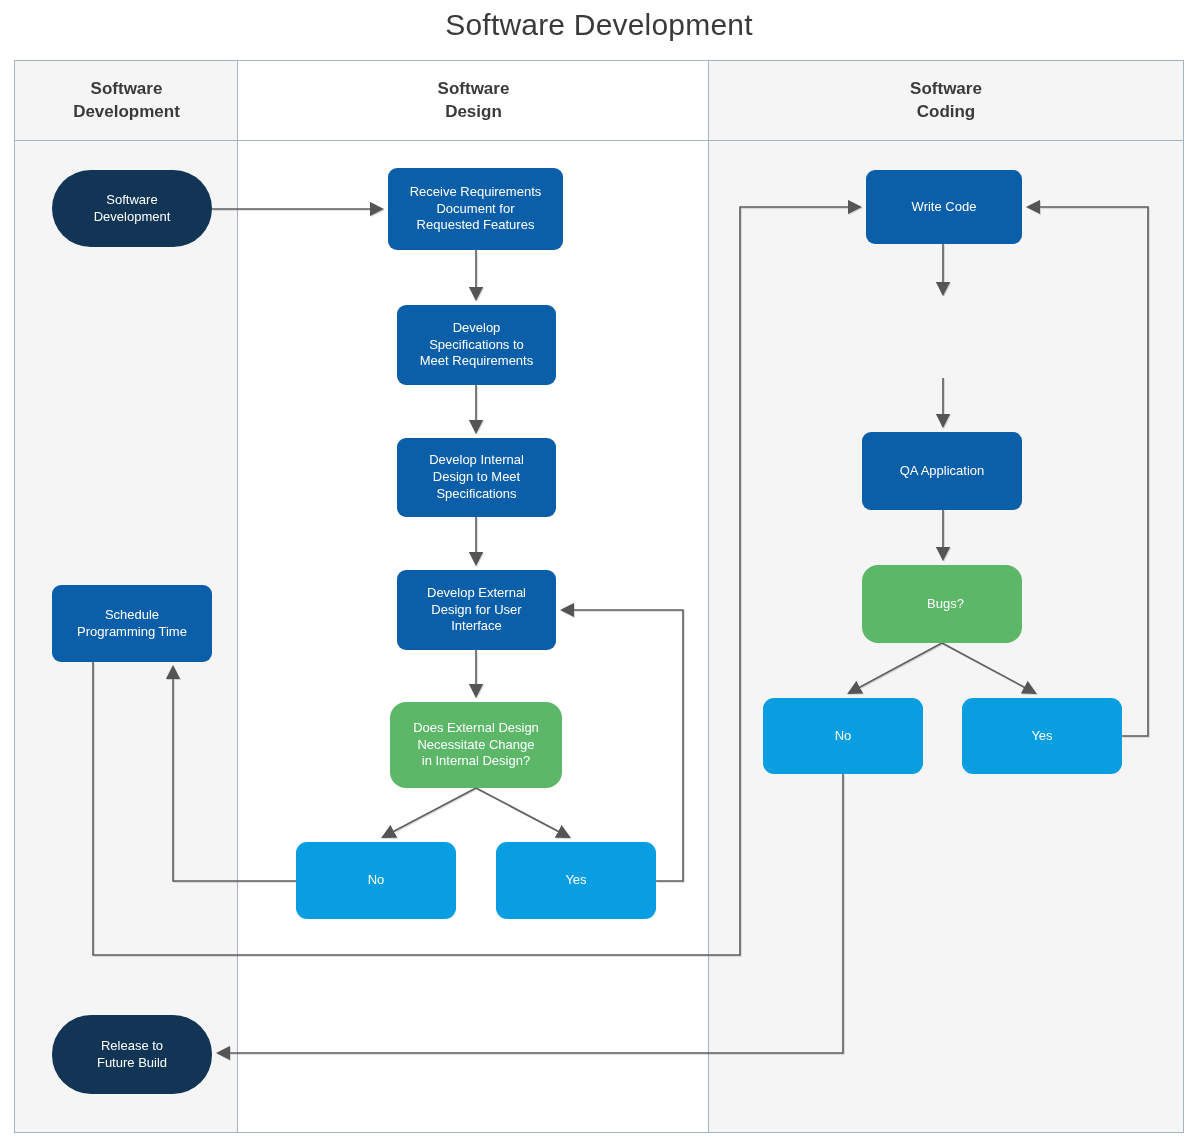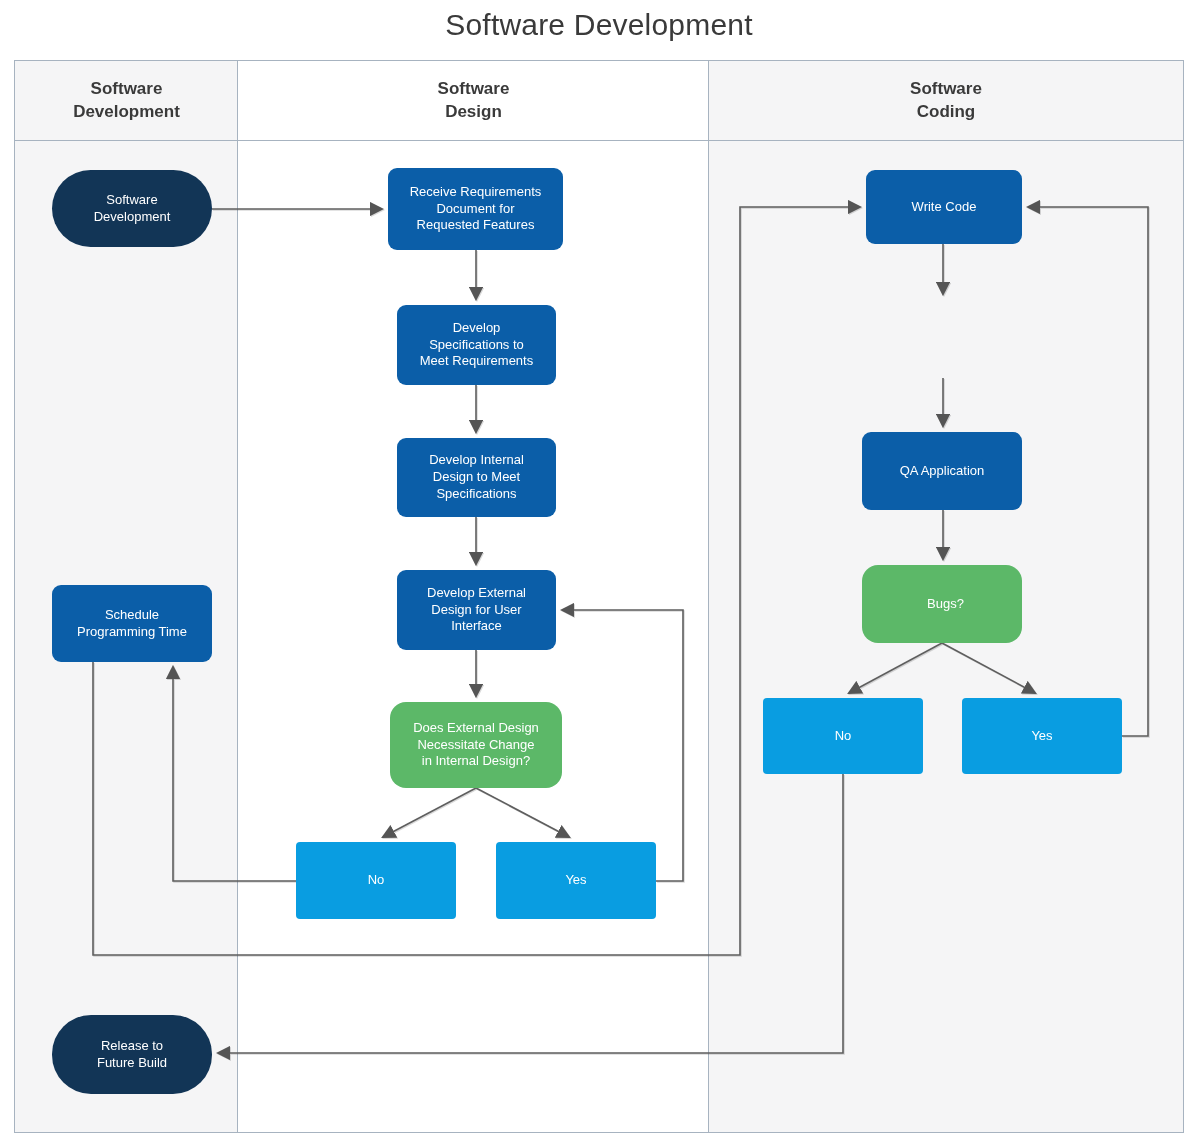--- a/index.html
+++ b/index.html
@@ -26,21 +26,21 @@
   .lh-2{left:223px;width:471px;}
   .lh-3{left:694px;width:474px;}
   svg.connectors{position:absolute;left:0;top:0;width:1198px;height:1144px;pointer-events:none;
                  filter:drop-shadow(1px 1px 0.5px rgba(0,0,0,0.15));}
   svg.connectors .edge{stroke:var(--connector);stroke-width:1.6;fill:none;}
   .node{position:absolute;display:flex;align-items:center;justify-content:center;text-align:center;
         color:#ffffff;font-size:13px;line-height:1.3;white-space:pre-line;padding:2px;box-sizing:border-box;}
   .terminator{background:var(--terminator);border-radius:39px;}
   .process{background:var(--process);border-radius:9px;}
   .decision{background:var(--decision);border-radius:16px;}
-  .choice{background:var(--choice);border-radius:4px;}
+  .choice{background:var(--choice);border-radius:11px;}
   
   #n-start{left:52px;top:170px;width:160px;height:77px;}
   #n-schedule{left:52px;top:585px;width:160px;height:77px;}
   #n-release{left:52px;top:1015px;width:160px;height:79px;}
   #n-receive{left:388px;top:168px;width:175px;height:82px;align-items:center;}
   #n-specs{left:397px;top:305px;width:159px;height:80px;}
   #n-internal{left:397px;top:438px;width:159px;height:79px;}
   #n-external{left:397px;top:570px;width:159px;height:80px;}
   #n-design-decision{left:390px;top:702px;width:172px;height:86px;}
   #n-design-no{left:296px;top:842px;width:160px;height:77px;}

